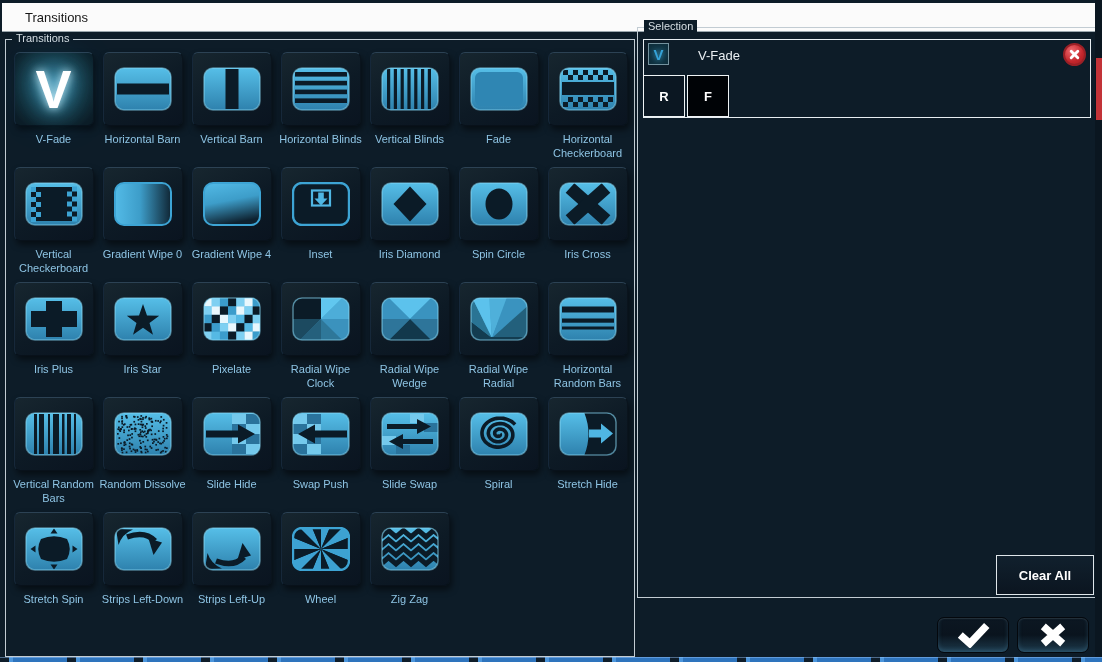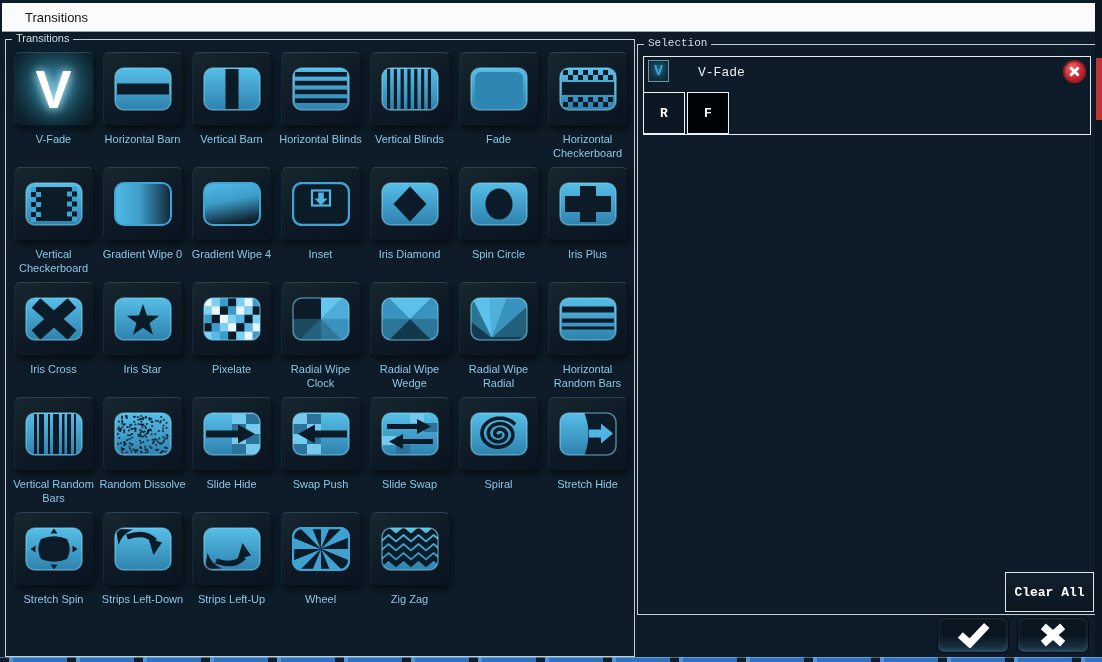--- a/index.html
+++ b/index.html
@@ -27,21 +27,21 @@
     box-shadow:inset 0 1px 0 rgba(160,205,255,.45);
   }
 
   
   .groupbox{position:absolute;border:1px solid #c2ccd3;}
   .legend{
     position:absolute;top:-8px;left:6px;padding:0 4px;
     font-size:11px;color:#d6dee3;background:#0d1c28;
   }
   .gb-transitions{left:5px;top:39px;width:628px;height:616px;}
-  .gb-selection{left:637px;top:44px;width:458px;height:569px;font-family:Liberation Mono, monospace;}
+  .gb-selection{left:637px;top:27px;width:458px;height:569px;}
 
   
   .grid{
     position:absolute;left:3px;top:12px;
     display:grid;grid-template-columns:repeat(7,89px);grid-auto-rows:115px;
   }
   .cell{display:flex;flex-direction:column;align-items:center;}
   .tile{
     width:80px;height:74px;border-radius:6px;box-sizing:border-box;
     background:linear-gradient(150deg,#17262f 0%,#0d1a25 55%,#0a1420 100%);
@@ -82,21 +82,21 @@
   .toggle-btn{
     position:absolute;top:35px;width:42px;height:42px;box-sizing:border-box;
     border:1px solid #eef3f5;background:rgba(0,0,0,.15);
     color:#ffffff;font-family:inherit;font-size:13px;font-weight:bold;cursor:pointer;
     display:flex;align-items:center;justify-content:center;
   }
   .btn-r{left:-1px;}
   .btn-f{left:43px;}
   .toggle-btn.pressed{background:#000306;}
   .clear-all{
-    position:absolute;right:2px;bottom:2px;width:89px;height:40px;box-sizing:border-box;
+    position:absolute;right:2px;bottom:2px;width:98px;height:40px;box-sizing:border-box;
     border:1px solid #dfe6ea;color:#fff;font-family:inherit;font-size:13px;font-weight:bold;
     background:linear-gradient(180deg,#16273442 0%,#0b1520 100%),#0f1e2b;
     cursor:pointer;
   }
 
   
   .footer-btn{
     position:absolute;top:617px;width:72px;height:36px;border-radius:7px;box-sizing:border-box;
     border:1px solid #04080d;
     background:linear-gradient(180deg,#0c1722 0%,#0a141e 50%,#1d3a4c 100%);
@@ -310,40 +310,40 @@
               <rect x="1" y="1" width="56" height="42" rx="9" fill="none" stroke="rgba(140,220,248,.5)" stroke-width="1.6"></rect>
             </svg>
           </div>
           <div class="tlabel">Spin Circle</div>
         </div>
         <div class="cell">
           <div class="tile">
             <svg class="ticon" viewBox="0 0 58 44">
               <g clip-path="url(#clipR)">
                 <rect width="58" height="44" fill="url(#gB)"></rect>
+                <line x1="11" y1="6" x2="47" y2="38" stroke="#0b1b27" stroke-width="13"></line>
+                <line x1="47" y1="6" x2="11" y2="38" stroke="#0b1b27" stroke-width="13"></line>
+              </g>
+              <rect x="1" y="1" width="56" height="42" rx="9" fill="none" stroke="rgba(140,220,248,.5)" stroke-width="1.6"></rect>
+            </svg>
+          </div>
+          <div class="tlabel">Iris Cross</div>
+        </div>
+        <div class="cell">
+          <div class="tile">
+            <svg class="ticon" viewBox="0 0 58 44">
+              <g clip-path="url(#clipR)">
+                <rect width="58" height="44" fill="url(#gB)"></rect>
                 <rect x="21" y="4" width="16" height="36" fill="#0b1b27"></rect>
                 <rect x="6" y="14" width="46" height="16" fill="#0b1b27"></rect>
               </g>
               <rect x="1" y="1" width="56" height="42" rx="9" fill="none" stroke="rgba(140,220,248,.5)" stroke-width="1.6"></rect>
             </svg>
           </div>
           <div class="tlabel">Iris Plus</div>
-        </div>
-        <div class="cell">
-          <div class="tile">
-            <svg class="ticon" viewBox="0 0 58 44">
-              <g clip-path="url(#clipR)">
-                <rect width="58" height="44" fill="url(#gB)"></rect>
-                <line x1="11" y1="6" x2="47" y2="38" stroke="#0b1b27" stroke-width="13"></line>
-                <line x1="47" y1="6" x2="11" y2="38" stroke="#0b1b27" stroke-width="13"></line>
-              </g>
-              <rect x="1" y="1" width="56" height="42" rx="9" fill="none" stroke="rgba(140,220,248,.5)" stroke-width="1.6"></rect>
-            </svg>
-          </div>
-          <div class="tlabel">Iris Cross</div>
         </div>
         <div class="cell">
           <div class="tile">
             <svg class="ticon" viewBox="0 0 58 44">
               <g clip-path="url(#clipR)">
                 <rect width="58" height="44" fill="url(#gB)"></rect>
                 <polygon points="29.0,7.0 33.0,18.5 45.2,18.7 35.5,26.1 39.0,37.8 29.0,30.8 19.0,37.8 22.5,26.1 12.8,18.7 25.0,18.5" fill="#0b1b27"></polygon>
               </g>
               <rect x="1" y="1" width="56" height="42" rx="9" fill="none" stroke="rgba(140,220,248,.5)" stroke-width="1.6"></rect>
             </svg>

